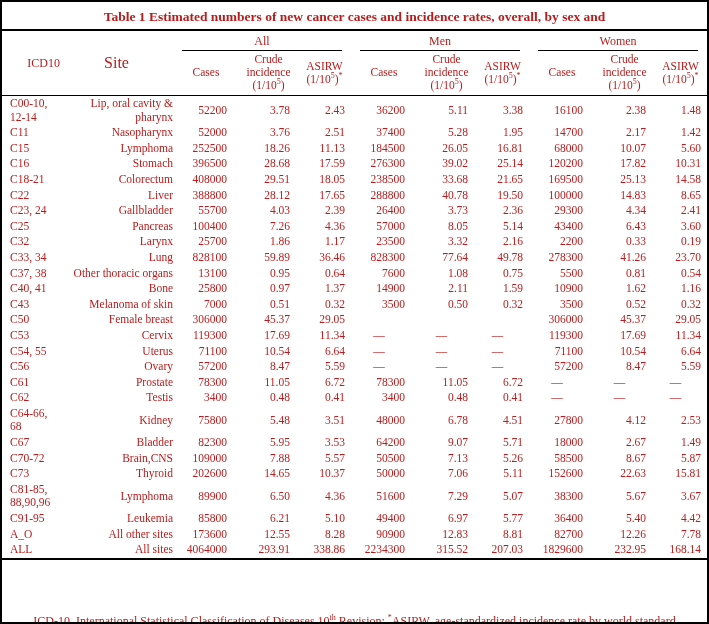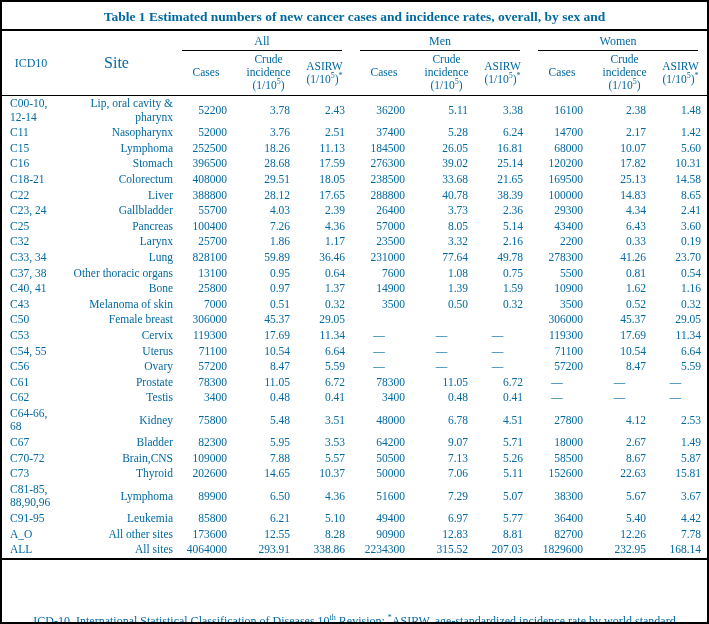--- a/index.html
+++ b/index.html
@@ -1,25 +1,25 @@
 <!DOCTYPE html>
 <html><head>
 <meta charset="utf-8">
 <style>
   html, body { margin: 0; padding: 0; background: #e8e8e8; }
   .page {
     width: 709px; height: 624px; box-sizing: border-box;
     margin: 0 auto; background: #ffffff; border: 2px solid #000;
     font-family: "Liberation Serif", "DejaVu Serif", serif;
-    color: #0369a1; overflow: hidden;
+    color: #b91c1c; overflow: hidden;
   }
   .title { text-align: center; font-weight: bold; font-size: 13.5px; line-height: 18px; padding: 6px 26px 3px; }
   table { width: 100%; border-collapse: collapse; table-layout: fixed; border-top: 2px solid #000; }
   thead th { font-weight: normal; padding: 0; vertical-align: middle; }
-  .h-icd { text-align: center; font-size: 12px; border-bottom: 1.5px solid #000; }
+  .h-icd { text-align: right; font-size: 12px; border-bottom: 1.5px solid #000; }
   .h-site { text-align: center; font-size: 16px; border-bottom: 1.5px solid #000; }
   .h-group { padding: 0; }
   .group-inner { margin: 0 9px; padding: 3px 0 1px; border-bottom: 1.5px solid #000; text-align: center; font-size: 12px; line-height: 15px; }
   .sub-row th { border-bottom: 1.5px solid #000; text-align: center; font-size: 11.5px; line-height: 13px; padding: 2px 0 3px; }
   sup { font-size: 8px; line-height: 0; }
   tbody td { font-size: 11.5px; line-height: 13.6px; padding: 1px 0; vertical-align: middle; }
   td.c-icd { text-align: left; padding-left: 8px; white-space: pre-line; }
   td.c-site { text-align: right; padding-left: 8px; white-space: pre-line; }
   td.c-num { text-align: right; font-variant-numeric: tabular-nums; }
   td.c-cases { padding-right: 12px; }
@@ -95,21 +95,21 @@
           <td class="c-num c-asirw">1.48</td>
         </tr>
         <tr>
           <td class="c-icd">C11</td>
           <td class="c-site">Nasopharynx</td>
           <td class="c-num c-cases">52000</td>
           <td class="c-num c-crude">3.76</td>
           <td class="c-num c-asirw">2.51</td>
           <td class="c-num c-cases">37400</td>
           <td class="c-num c-crude">5.28</td>
-          <td class="c-num c-asirw">6.24</td>
+          <td class="c-num c-asirw">1.95</td>
           <td class="c-num c-cases">14700</td>
           <td class="c-num c-crude">2.17</td>
           <td class="c-num c-asirw">1.42</td>
         </tr>
         <tr>
           <td class="c-icd">C15</td>
           <td class="c-site">Lymphoma</td>
           <td class="c-num c-cases">252500</td>
           <td class="c-num c-crude">18.26</td>
           <td class="c-num c-asirw">11.13</td>
@@ -147,21 +147,21 @@
           <td class="c-num c-asirw">14.58</td>
         </tr>
         <tr>
           <td class="c-icd">C22</td>
           <td class="c-site">Liver</td>
           <td class="c-num c-cases">388800</td>
           <td class="c-num c-crude">28.12</td>
           <td class="c-num c-asirw">17.65</td>
           <td class="c-num c-cases">288800</td>
           <td class="c-num c-crude">40.78</td>
-          <td class="c-num c-asirw">38.39</td>
+          <td class="c-num c-asirw">19.50</td>
           <td class="c-num c-cases">100000</td>
           <td class="c-num c-crude">14.83</td>
           <td class="c-num c-asirw">8.65</td>
         </tr>
         <tr>
           <td class="c-icd">C23, 24</td>
           <td class="c-site">Gallbladder</td>
           <td class="c-num c-cases">55700</td>
           <td class="c-num c-crude">4.03</td>
           <td class="c-num c-asirw">2.39</td>
@@ -197,21 +197,21 @@
           <td class="c-num c-cases">2200</td>
           <td class="c-num c-crude">0.33</td>
           <td class="c-num c-asirw">0.19</td>
         </tr>
         <tr>
           <td class="c-icd">C33, 34</td>
           <td class="c-site">Lung</td>
           <td class="c-num c-cases">828100</td>
           <td class="c-num c-crude">59.89</td>
           <td class="c-num c-asirw">36.46</td>
-          <td class="c-num c-cases">231000</td>
+          <td class="c-num c-cases">828300</td>
           <td class="c-num c-crude">77.64</td>
           <td class="c-num c-asirw">49.78</td>
           <td class="c-num c-cases">278300</td>
           <td class="c-num c-crude">41.26</td>
           <td class="c-num c-asirw">23.70</td>
         </tr>
         <tr>
           <td class="c-icd">C37, 38</td>
           <td class="c-site">Other thoracic organs</td>
           <td class="c-num c-cases">13100</td>
@@ -224,21 +224,21 @@
           <td class="c-num c-crude">0.81</td>
           <td class="c-num c-asirw">0.54</td>
         </tr>
         <tr>
           <td class="c-icd">C40, 41</td>
           <td class="c-site">Bone</td>
           <td class="c-num c-cases">25800</td>
           <td class="c-num c-crude">0.97</td>
           <td class="c-num c-asirw">1.37</td>
           <td class="c-num c-cases">14900</td>
-          <td class="c-num c-crude">1.39</td>
+          <td class="c-num c-crude">2.11</td>
           <td class="c-num c-asirw">1.59</td>
           <td class="c-num c-cases">10900</td>
           <td class="c-num c-crude">1.62</td>
           <td class="c-num c-asirw">1.16</td>
         </tr>
         <tr>
           <td class="c-icd">C43</td>
           <td class="c-site">Melanoma of skin</td>
           <td class="c-num c-cases">7000</td>
           <td class="c-num c-crude">0.51</td>

